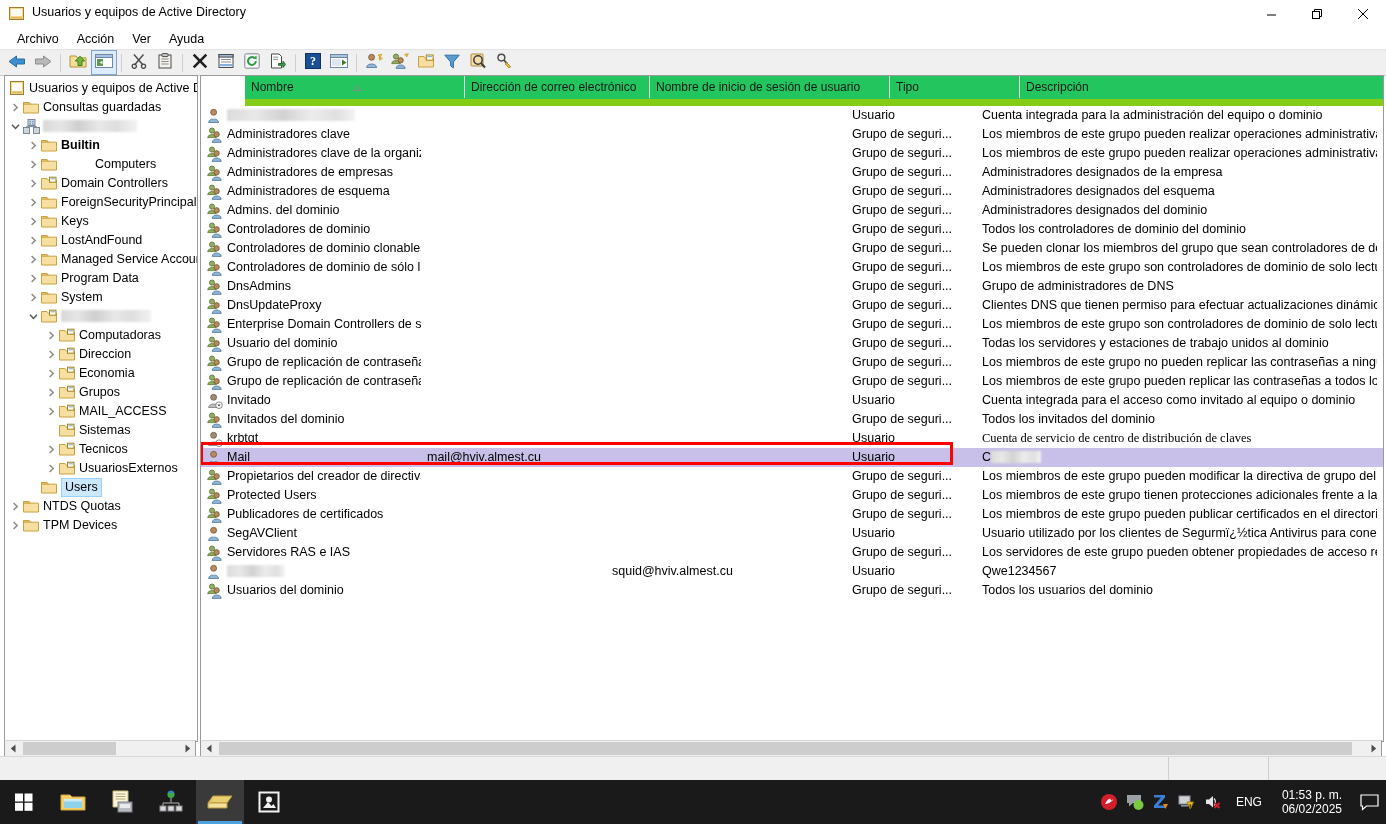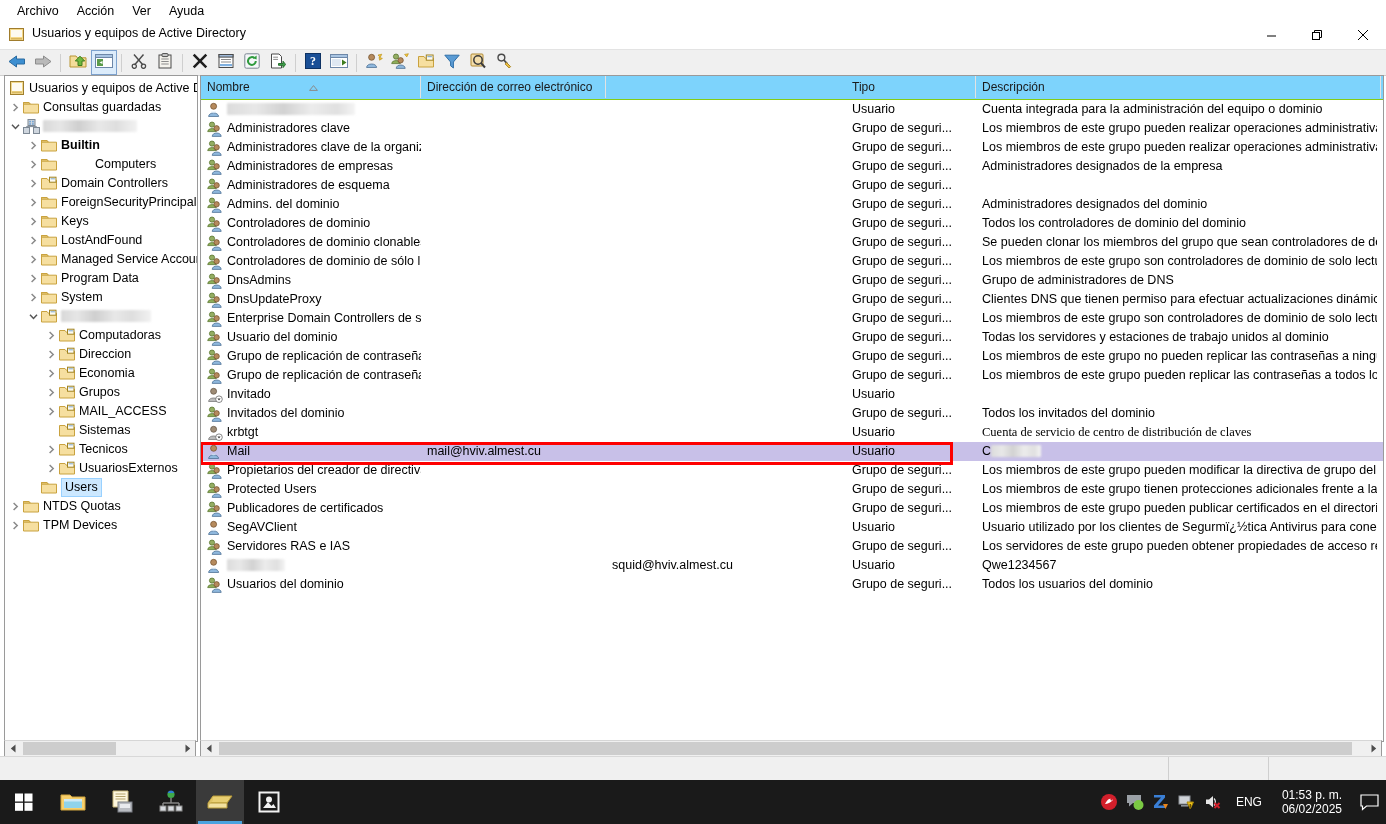--- a/index.html
+++ b/index.html
@@ -35,21 +35,21 @@
   #tree{position:relative;padding:3px 0 0 0;user-select:none;}
   .tnode{position:relative;height:19px;line-height:19px;white-space:nowrap;cursor:default;}
   .tnode .arrow{position:absolute;top:0;width:13px;height:19px;display:flex;align-items:center;justify-content:center;}
   .tnode .ticon{position:absolute;top:2px;width:16px;height:15px;}
   .tnode .tlabel{position:absolute;top:0;font-size:12.5px;color:#000;}
   .tnode .tlabel.sel{background:#cce8ff;border:1px solid #99d1ff;line-height:17px;padding:0 3px;}
   .blurname{display:inline-block;height:12px;vertical-align:-2px;
     background:linear-gradient(90deg,#d8d8d8 0%,#e6e6e6 18%,#cfcfcf 38%,#e8e8e8 60%,#dedede 78%,#f2f2f2 100%);
     filter:blur(1.2px);border-radius:1px;}
   
-  #lhead{position:relative;height:23px;background:#7dd3fc;border-bottom:1px solid #84cc16;}
+  #lhead{position:relative;height:23px;background:#22c55e;border-bottom:7px solid #84cc16;margin-left:44px;}
   .lh-cell{position:absolute;top:0;height:22px;line-height:22px;font-size:12px;color:#1a1a1a;padding-left:6px;box-sizing:border-box;border-right:1px solid #e2e2e2;overflow:hidden;white-space:nowrap;cursor:default;}
   .sortarrow{position:absolute;top:-6px;font-size:10px;color:#999;}
   
   #lbody{position:relative;}
   .lrow{position:relative;height:19px;line-height:19px;white-space:nowrap;cursor:default;}
   .lrow.sel{background:#c8c0e8;}
   .cell{position:absolute;top:0;height:19px;line-height:19px;font-size:12.5px;color:#000;overflow:hidden;white-space:nowrap;}
   .cell.name{left:6px;}
   .rowicon{position:absolute;left:0;top:2px;width:16px;height:16px;}
   .nametext{position:absolute;left:20px;top:0;}
@@ -74,27 +74,20 @@
   .tray-icon{width:26px;height:44px;display:flex;align-items:center;justify-content:center;cursor:default;}
   .tray-lang{color:#fff;font-size:12px;padding:0 10px;cursor:default;}
   #clock{color:#fff;font-size:12px;line-height:14px;text-align:center;padding:0 10px;cursor:default;}
   #notif{width:34px;height:44px;display:flex;align-items:center;justify-content:center;cursor:default;}
 </style>
 </head>
 <body>
 
 <div id="window">
 
-  <div id="menubar">
-      <div class="menu-item">Archivo</div>
-      <div class="menu-item">Acción</div>
-      <div class="menu-item">Ver</div>
-      <div class="menu-item">Ayuda</div>
-    </div>
-
   <div id="titlebar">
     <span class="tb-icon">
       <svg width="15" height="15" viewBox="0 0 15 15">
         <rect x="0.5" y="1.5" width="14" height="12" fill="#f5d98a" stroke="#a07c2c"></rect>
         <rect x="2" y="3" width="11" height="7" fill="#fdfaf0"></rect>
         <rect x="2" y="11" width="11" height="1.5" fill="#d9b65e"></rect>
       </svg>
     </span>
     <span class="tb-title">Usuarios y equipos de Active Directory</span>
     <div class="wbtns">
@@ -111,20 +104,27 @@
       </div>
       <div class="wbtn close">
         <svg width="12" height="12" viewBox="0 0 12 12">
             <line x1="1" y1="1" x2="11" y2="11" stroke="#000"></line>
             <line x1="11" y1="1" x2="1" y2="11" stroke="#000"></line>
           </svg>
       </div>
     </div>
   </div>
 
+  <div id="menubar">
+      <div class="menu-item">Archivo</div>
+      <div class="menu-item">Acción</div>
+      <div class="menu-item">Ver</div>
+      <div class="menu-item">Ayuda</div>
+    </div>
+
   <div id="toolbar">
       <div class="tb-btn">
         <span><svg width="18" height="15" viewBox="0 0 18 15">
             <path d="M8.5 2 L8.5 5 L16.5 5 L16.5 10 L8.5 10 L8.5 13 L1 7.5 Z" fill="#3d8fd1" stroke="#2a6ba0"></path>
           </svg></span>
       </div>
       <div class="tb-btn">
         <span><svg width="18" height="15" viewBox="0 0 18 15">
             <path d="M9.5 2 L9.5 5 L1.5 5 L1.5 10 L9.5 10 L9.5 13 L17 7.5 Z" fill="#b9b9b9" stroke="#8c8c8c"></path>
           </svg></span>
@@ -552,20 +552,21 @@
           </div>
         </div>
     </div>
 
     <div id="rightpane">
       <div id="lhead">
           <div class="lh-cell" style="left: 0px; width: 220px;"><span>Nombre</span><span class="sortarrow" style="left: 108px; top: 1px;"><svg width="9" height="6" viewBox="0 0 9 6">
                 <polygon points="4.5,0.6 8.4,5.4 0.6,5.4" fill="none" stroke="#8a8a8a"></polygon>
               </svg></span></div>
           <div class="lh-cell" style="left: 220px; width: 185px;"><span>Dirección de correo electrónico</span></div>
+          <div class="lh-cell" style="left: 405px; width: 240px;"><span>Nombre de inicio de sesión de usuario</span></div>
           <div class="lh-cell" style="left: 645px; width: 130px;"><span>Tipo</span></div>
           <div class="lh-cell" style="left: 775px; width: 405px;"><span>Descripción</span></div>
         </div>
       <div id="lbody">
           <div class="lrow">
             <div class="cell name" style="width: 214px;">
               <span class="rowicon"><svg width="16" height="16" viewBox="0 0 16 16">
                   <circle cx="6.6" cy="4.3" r="3" fill="#b58a5d" stroke="#6d4a28" stroke-width="0.7"></circle>
                   <path d="M1.6 14.5 C1.6 9.8 11.6 9.8 11.6 14.5 Z" fill="#8fb8dd" stroke="#41658b" stroke-width="0.7"></path>
                   <path d="M4 9.8 C5.5 11.8 7.7 11.8 9.2 9.8" fill="#cfe2f2" opacity="0.85"></path>
@@ -628,20 +629,21 @@
                   <circle cx="5" cy="3.6" r="2.6" fill="#94ad63" stroke="#4d6b22" stroke-width="0.7"></circle>
                   <path d="M0.7 10.6 C0.7 6.6 9.3 6.6 9.3 10.6 Z" fill="#8fae59" stroke="#4d6b22" stroke-width="0.7"></path>
                   <circle cx="9.6" cy="7.3" r="2.7" fill="#b58a5d" stroke="#6d4a28" stroke-width="0.7"></circle>
                   <path d="M5.2 15.4 C5.2 10.9 14.2 10.9 14.2 15.4 Z" fill="#8fb8dd" stroke="#41658b" stroke-width="0.7"></path>
                 </svg></span>
               <span class="nametext">Administradores de esquema</span>
             </div>
             <div class="cell" style="left: 226px; width: 175px;"></div>
             <div class="cell" style="left: 411px; width: 230px;"></div>
             <div class="cell" style="left: 651px; width: 120px;">Grupo de seguri...</div>
+            <div class="cell" style="left: 781px; width: 395px;">Administradores designados del esquema</div>
           </div>
           <div class="lrow">
             <div class="cell name" style="width: 214px;">
               <span class="rowicon"><svg width="16" height="16" viewBox="0 0 16 16">
                   <circle cx="5" cy="3.6" r="2.6" fill="#94ad63" stroke="#4d6b22" stroke-width="0.7"></circle>
                   <path d="M0.7 10.6 C0.7 6.6 9.3 6.6 9.3 10.6 Z" fill="#8fae59" stroke="#4d6b22" stroke-width="0.7"></path>
                   <circle cx="9.6" cy="7.3" r="2.7" fill="#b58a5d" stroke="#6d4a28" stroke-width="0.7"></circle>
                   <path d="M5.2 15.4 C5.2 10.9 14.2 10.9 14.2 15.4 Z" fill="#8fb8dd" stroke="#41658b" stroke-width="0.7"></path>
                 </svg></span>
               <span class="nametext">Admins. del dominio</span>
@@ -792,20 +794,21 @@
                   <circle cx="6.6" cy="4.3" r="3" fill="#9e8c76" stroke="#5d4f3d" stroke-width="0.7"></circle>
                   <path d="M1.6 14.5 C1.6 9.8 11.6 9.8 11.6 14.5 Z" fill="#bcbcbc" stroke="#6f6f6f" stroke-width="0.7"></path>
                   <circle cx="12" cy="12.2" r="3.3" fill="#ffffff" stroke="#555" stroke-width="0.7"></circle>
                   <path d="M10.4 11.4 L12 13.4 L13.6 11.4 Z" fill="#333"></path>
                 </svg></span>
               <span class="nametext">Invitado</span>
             </div>
             <div class="cell" style="left: 226px; width: 175px;"></div>
             <div class="cell" style="left: 411px; width: 230px;"></div>
             <div class="cell" style="left: 651px; width: 120px;">Usuario</div>
+            <div class="cell" style="left: 781px; width: 395px;">Cuenta integrada para el acceso como invitado al equipo o dominio</div>
           </div>
           <div class="lrow">
             <div class="cell name" style="width: 214px;">
               <span class="rowicon"><svg width="16" height="16" viewBox="0 0 16 16">
                   <circle cx="5" cy="3.6" r="2.6" fill="#94ad63" stroke="#4d6b22" stroke-width="0.7"></circle>
                   <path d="M0.7 10.6 C0.7 6.6 9.3 6.6 9.3 10.6 Z" fill="#8fae59" stroke="#4d6b22" stroke-width="0.7"></path>
                   <circle cx="9.6" cy="7.3" r="2.7" fill="#b58a5d" stroke="#6d4a28" stroke-width="0.7"></circle>
                   <path d="M5.2 15.4 C5.2 10.9 14.2 10.9 14.2 15.4 Z" fill="#8fb8dd" stroke="#41658b" stroke-width="0.7"></path>
                 </svg></span>
               <span class="nametext">Invitados del dominio</span>

